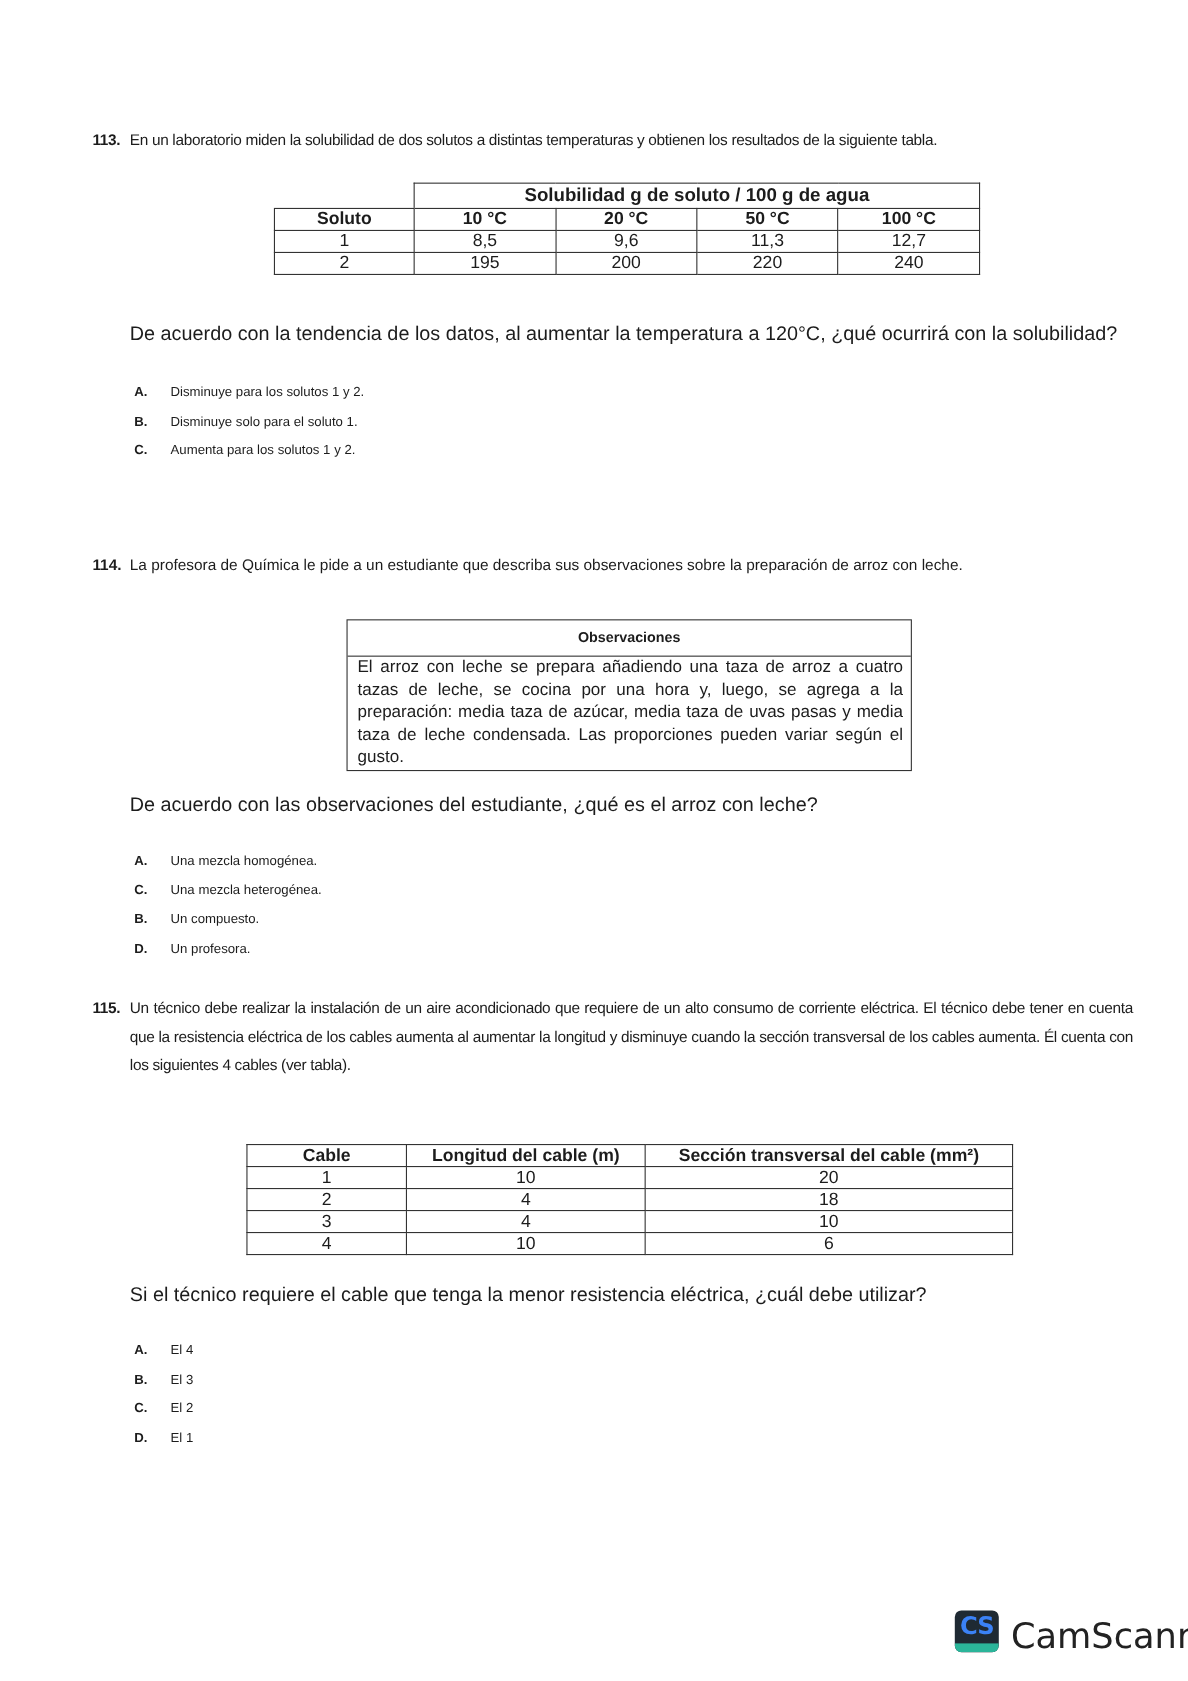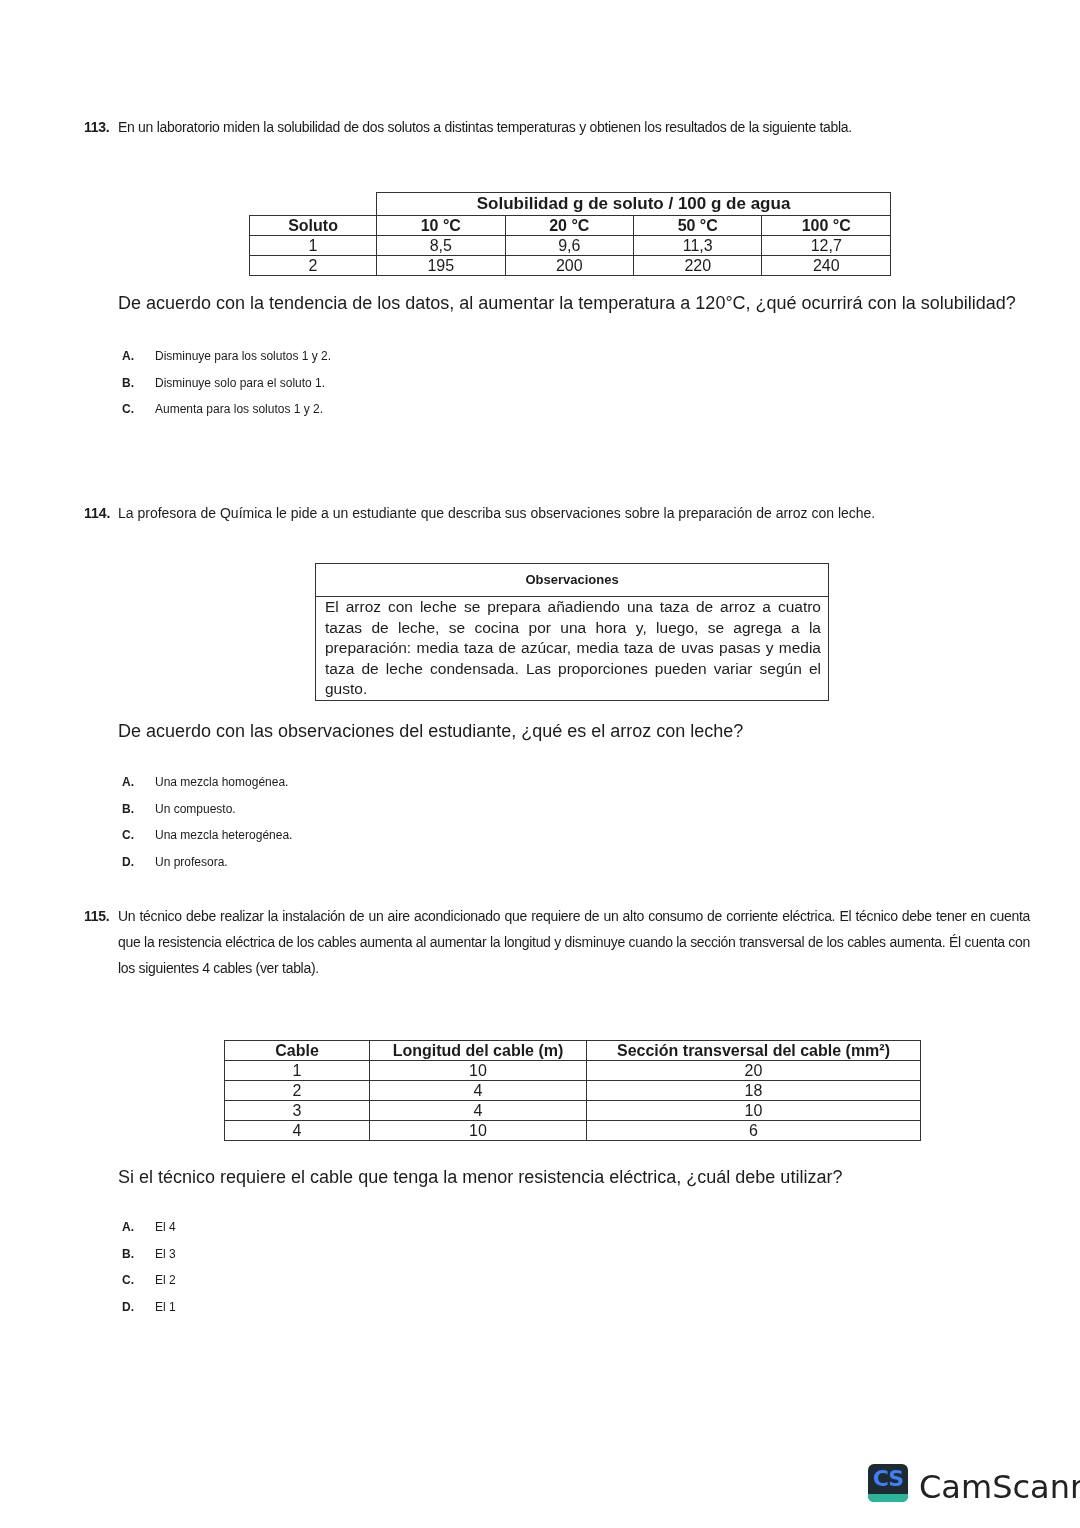--- a/index.html
+++ b/index.html
@@ -31,21 +31,21 @@
   .cs-badge .cs-band { position: absolute; left: 0; bottom: 0; width: 40px; height: 8px; background: #2bb59a; }
   .cs-name { position: absolute; left: 919px; top: 1468px; font-size: 32px; font-family: "DejaVu Sans", sans-serif; color: #222; }
 </style>
 </head>
 <body>
 
 <div class="q" style="top:114px;">
   <p class="stem condensed"><span class="num">113.</span><span>En un laboratorio miden la solubilidad de dos solutos a distintas temperaturas y obtienen los resultados de la siguiente tabla.</span></p>
 </div>
 
-<table style="left:249px; top:192px; width:642px;">
+<table style="left:249px; top:166px; width:642px;">
   <tbody>
       <tr>
     <td style="border:none; border-bottom:1.5px solid #333; width:127px;"></td>
     <th colspan="4" style="font-size:17px; line-height:22px;">Solubilidad g de soluto / 100 g de agua</th>
   </tr>
   <tr>
     <th>Soluto</th>
     <th style="width:128px;">10 °C</th>
     <th style="width:128px;">20 °C</th>
     <th style="width:128px;">50 °C</th>
@@ -83,22 +83,22 @@
 
 <div class="obs">
   <div class="obs-head">Observaciones</div>
   <div class="obs-body">El arroz con leche se prepara añadiendo una taza de arroz a cuatro tazas de leche, se cocina por una hora y, luego, se agrega a la preparación: media taza de azúcar, media taza de uvas pasas y media taza de leche condensada. Las proporciones pueden variar según el gusto.</div>
 </div>
 
 <div class="q" style="top:718px;">
   <p class="prompt">De acuerdo con las observaciones del estudiante, ¿qué es el arroz con leche?</p>
   <ul class="options" style="margin-top:25px;">
     <li><span class="letter">A.</span><span>Una mezcla homogénea.</span></li>
+    <li><span class="letter">C.</span><span>Una mezcla heterogénea.</span></li>
     <li><span class="letter">B.</span><span>Un compuesto.</span></li>
-    <li><span class="letter">C.</span><span>Una mezcla heterogénea.</span></li>
     <li><span class="letter">D.</span><span>Un profesora.</span></li>
   </ul>
 </div>
 
 <div class="q" style="top:903px;">
   <p class="stem condensed"><span class="num">115.</span><span>Un técnico debe realizar la instalación de un aire acondicionado que requiere de un alto consumo de corriente eléctrica. El técnico debe tener en cuenta que la resistencia eléctrica de los cables aumenta al aumentar la longitud y disminuye cuando la sección transversal de los cables aumenta. Él cuenta con los siguientes 4 cables (ver tabla).</span></p>
 </div>
 
 <table style="left:224px; top:1040px; width:697px;">
   <tbody>

